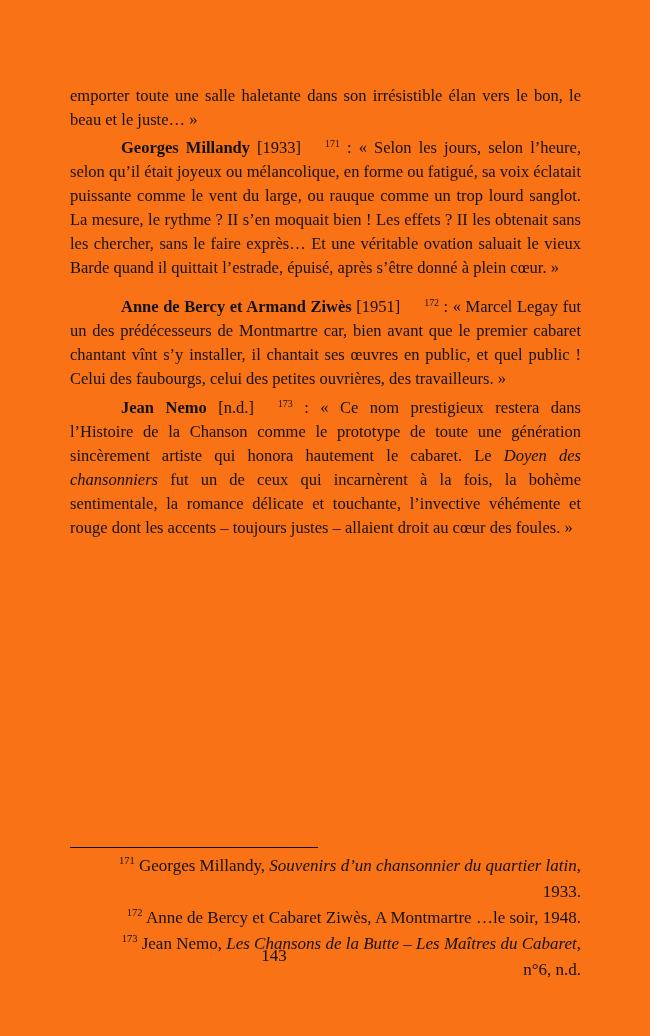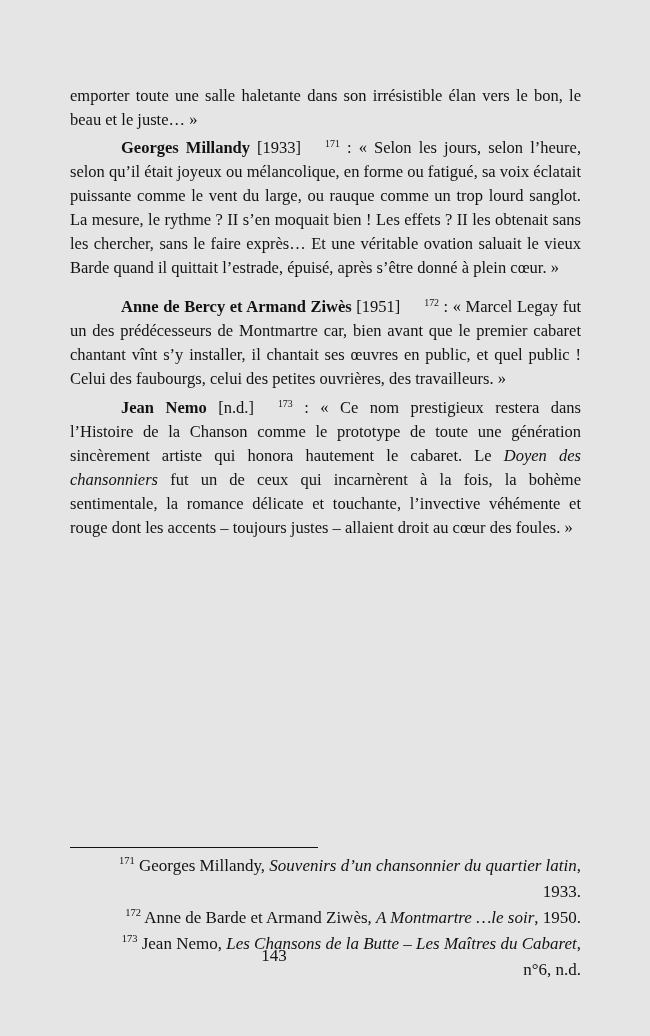--- a/index.html
+++ b/index.html
@@ -4,21 +4,21 @@
 <style>
   html, body {
     margin: 0;
     padding: 0;
     background: #ffffff;
   }
   .page {
     position: relative;
     width: 650px;
     height: 1036px;
-    background: #e5e5e5;
+    background: #f97316;
     color: #121212;
     font-family: "Liberation Serif", "DejaVu Serif", serif;
     overflow: hidden;
   }
   .content {
     position: absolute;
     top: 84px;
     left: 70px;
     width: 511px;
     font-size: 16.5px;
@@ -77,19 +77,19 @@
   <div class="content">
     <p><span>emporter toute une salle haletante dans son irrésistible élan vers le bon, le beau et le juste… »</span></p>
     <p class="indent sp4"><span style="font-weight: bold;">Georges Millandy</span><span> [1933]</span><span class="sup">171</span><span> : « Selon les jours, selon l’heure, selon qu’il était joyeux ou mélancolique, en forme ou fatigué, sa voix éclatait puissante comme le vent du large, ou rauque comme un trop lourd sanglot. La mesure, le rythme ? II s’en moquait bien ! Les effets ? II les obtenait sans les chercher, sans le faire exprès… Et une véritable ovation saluait le vieux Barde quand il quittait l’estrade, épuisé, après s’être donné à plein cœur. »</span></p>
     <p class="indent sp15"><span style="font-weight: bold;">Anne de Bercy et Armand Ziwès</span><span> [1951]</span><span class="sup">172</span><span> : « Marcel Legay fut un des prédécesseurs de Montmartre car, bien avant que le premier cabaret chantant vînt s’y installer, il chantait ses œuvres en public, et quel public ! Celui des faubourgs, celui des petites ouvrières, des travailleurs. »</span></p>
     <p class="indent sp5"><span style="font-weight: bold;">Jean Nemo</span><span> [n.d.]</span><span class="sup">173</span><span> : « Ce nom prestigieux restera dans l’Histoire de la Chanson comme le prototype de toute une génération sincèrement artiste qui honora hautement le cabaret. Le </span><span style="font-style: italic;">Doyen des chansonniers</span><span> fut un de ceux qui incarnèrent à la fois, la bohème sentimentale, la romance délicate et touchante, l’invective véhémente et rouge dont les accents – toujours justes – allaient droit au cœur des foules. »</span></p>
   </div>
 
   <div class="footnotes">
     <div class="fn-rule"></div>
     <div class="footnote"><span class="sup">171</span><span><span> Georges Millandy, </span><span style="font-style: italic;">Souvenirs d’un chansonnier du quartier latin</span><span>, 1933.</span></span></div>
-    <div class="footnote"><span class="sup">172</span><span><span> Anne de Barde et Armand Ziwès, </span><span style="font-style: italic;">A Montmartre …le soir</span><span>, 1950.</span></span></div>
+    <div class="footnote"><span class="sup">172</span><span><span> Anne de Bercy et Cabaret Ziwès, </span><span style="">A Montmartre …le soir</span><span>, 1948.</span></span></div>
     <div class="footnote"><span class="sup">173</span><span><span> Jean Nemo, </span><span style="font-style: italic;">Les Chansons de la Butte – Les Maîtres du Cabaret</span><span>, n°6, n.d.</span></span></div>
   </div>
 
   <div class="pagenum">143</div>
 
 </div>
 
 </body></html>

